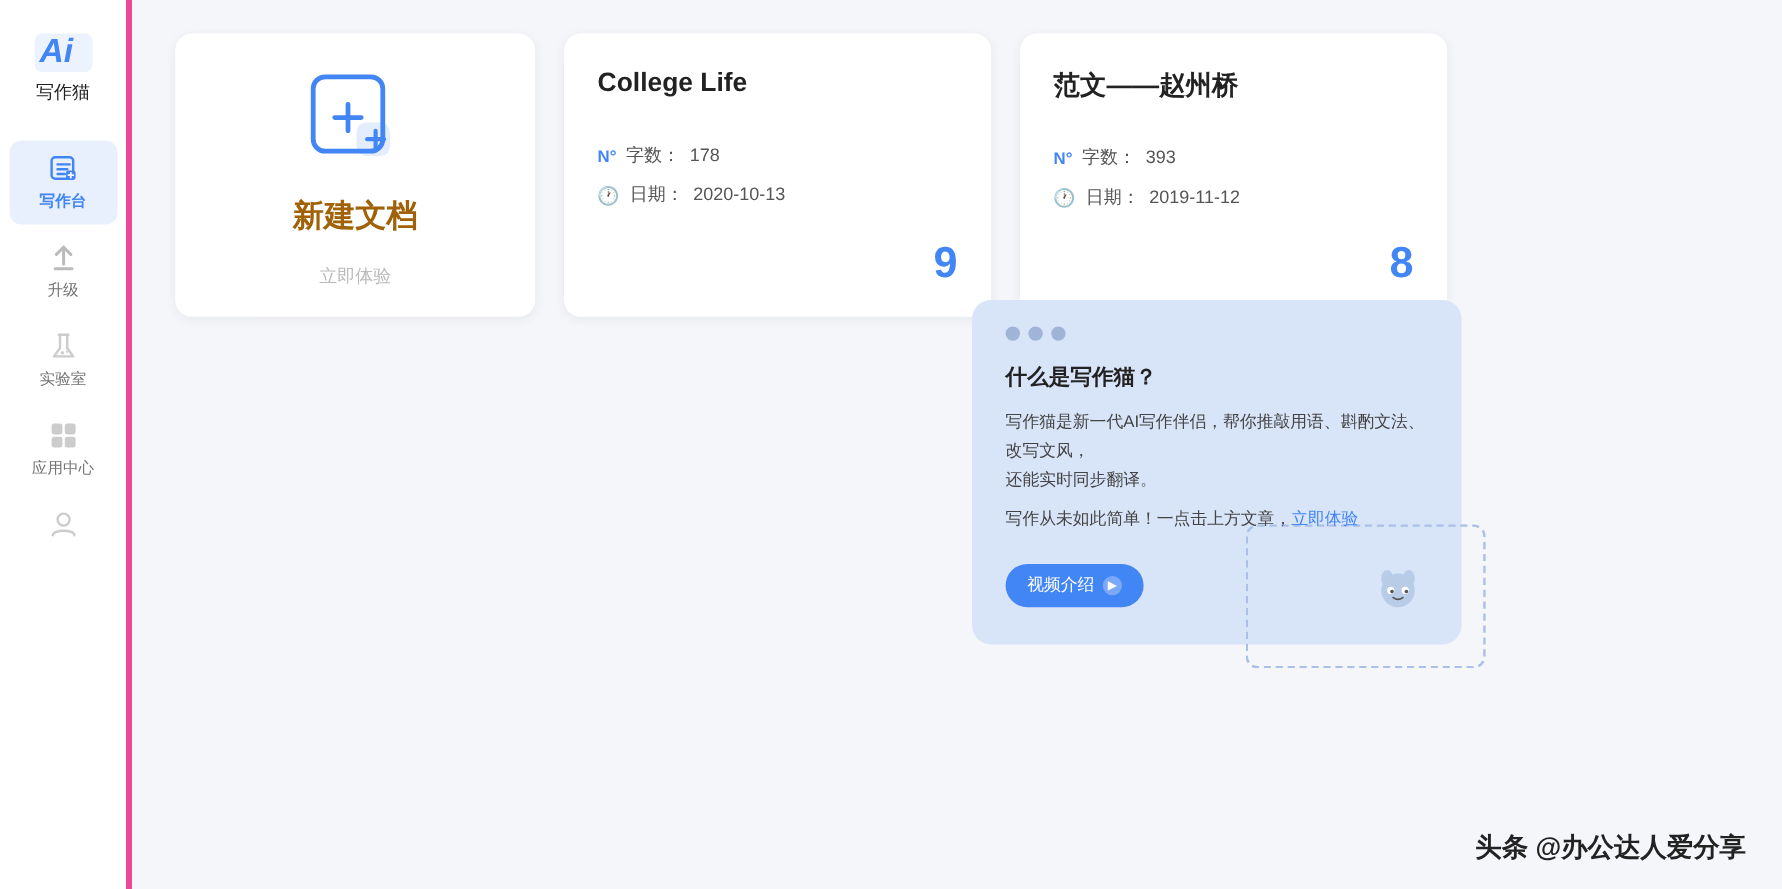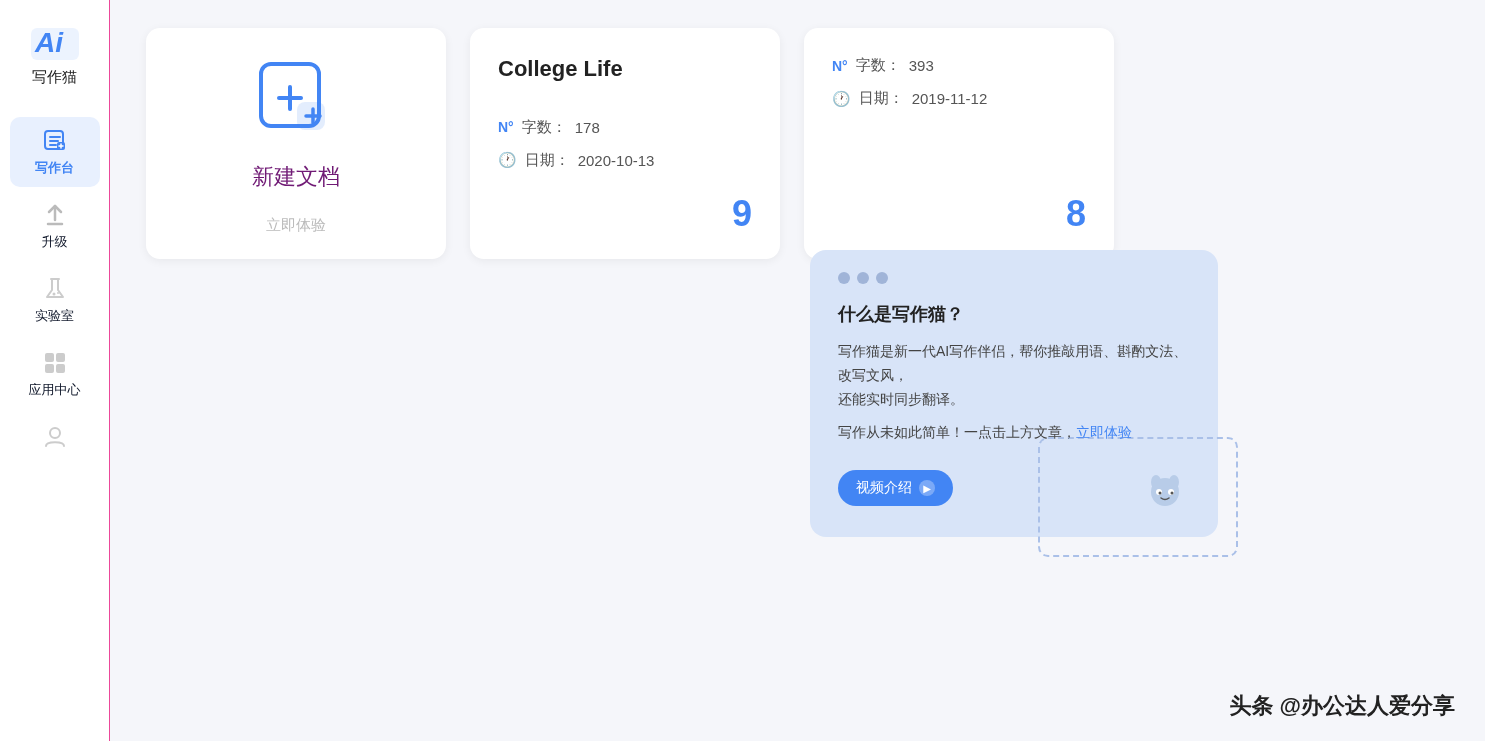--- a/index.html
+++ b/index.html
@@ -14,21 +14,21 @@
 
     
     .sidebar {
       width: 110px;
       min-width: 110px;
       background: #fff;
       display: flex;
       flex-direction: column;
       align-items: center;
       padding-top: 10px;
-      border-right: 1px solid #ec4899;
+      border-right: 5px solid #ec4899;
       height: 741px;
     }
 
     .logo-area {
       display: flex;
       flex-direction: column;
       align-items: center;
       margin-bottom: 20px;
       padding: 14px 0 10px;
     }
@@ -72,21 +72,21 @@
     .sidebar-item .icon-wrap {
       width: 28px;
       height: 28px;
       display: flex;
       align-items: center;
       justify-content: center;
     }
 
     .sidebar-item .item-label {
       font-size: 13px;
-      color: #0f172a;
+      color: #737373;
     }
 
     .sidebar-item.active .item-label {
       color: #4285f4;
       font-weight: 600;
     }
 
     
     .main-content {
       flex: 1;
@@ -123,33 +123,33 @@
 
     .card-new .new-icon {
       width: 90px;
       height: 90px;
       display: flex;
       align-items: center;
       justify-content: center;
     }
 
     .card-new .new-title {
-      font-size: 22px;
-      color: #701a75;
-      font-weight: 400;
+      font-size: 26px;
+      color: #a16207;
+      font-weight: 700;
     }
 
     .card-new .upload-text {
       font-size: 15px;
       color: #bbb;
       margin-top: 8px;
     }
 
     .card-doc {
-      width: 310px;
+      width: 356px;
       min-height: 200px;
       justify-content: space-between;
     }
 
     .card-doc .doc-title {
       font-size: 22px;
       font-weight: 700;
       color: #222;
       margin-bottom: 28px;
     }
@@ -402,20 +402,21 @@
         <div class="doc-meta-row">
           <span>🕐</span>
           <span>日期：</span>
           <span>2020-10-13</span>
         </div>
       </div>
       <div class="card-num">9</div>
     </div>
 
     <div class="card card-doc">
+      <div class="doc-title">范文——赵州桥</div>
       <div class="doc-meta">
         <div class="doc-meta-row">
           <span class="n-icon">N°</span>
           <span>字数：</span>
           <span>393</span>
         </div>
         <div class="doc-meta-row">
           <span>🕐</span>
           <span>日期：</span>
           <span>2019-11-12</span>

